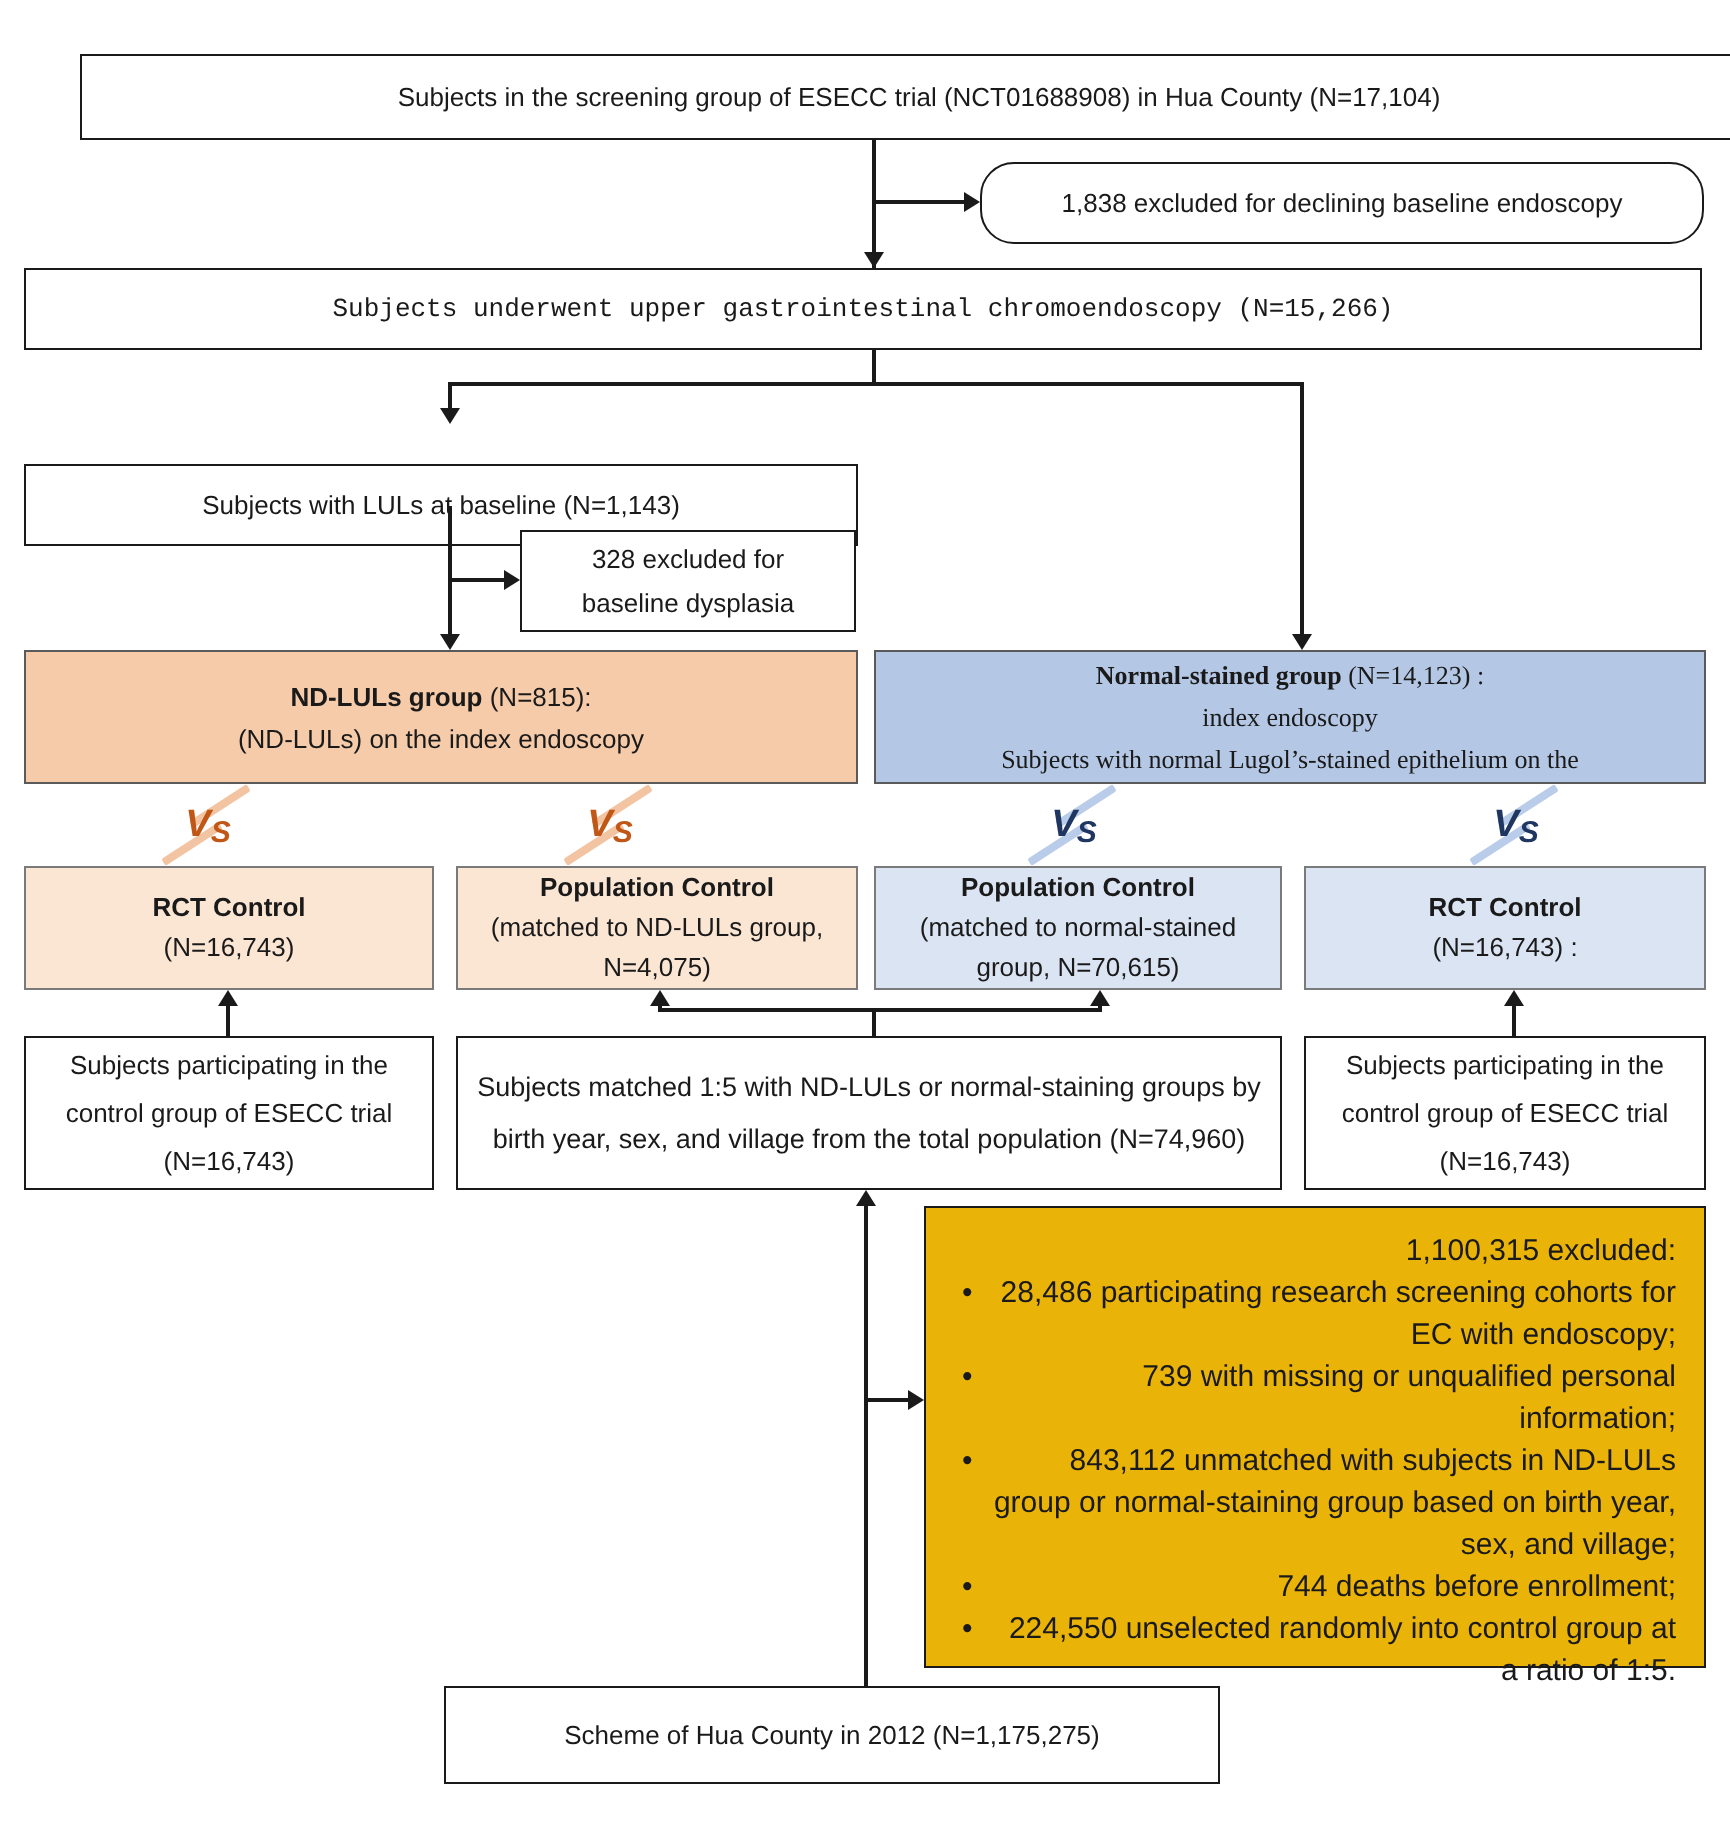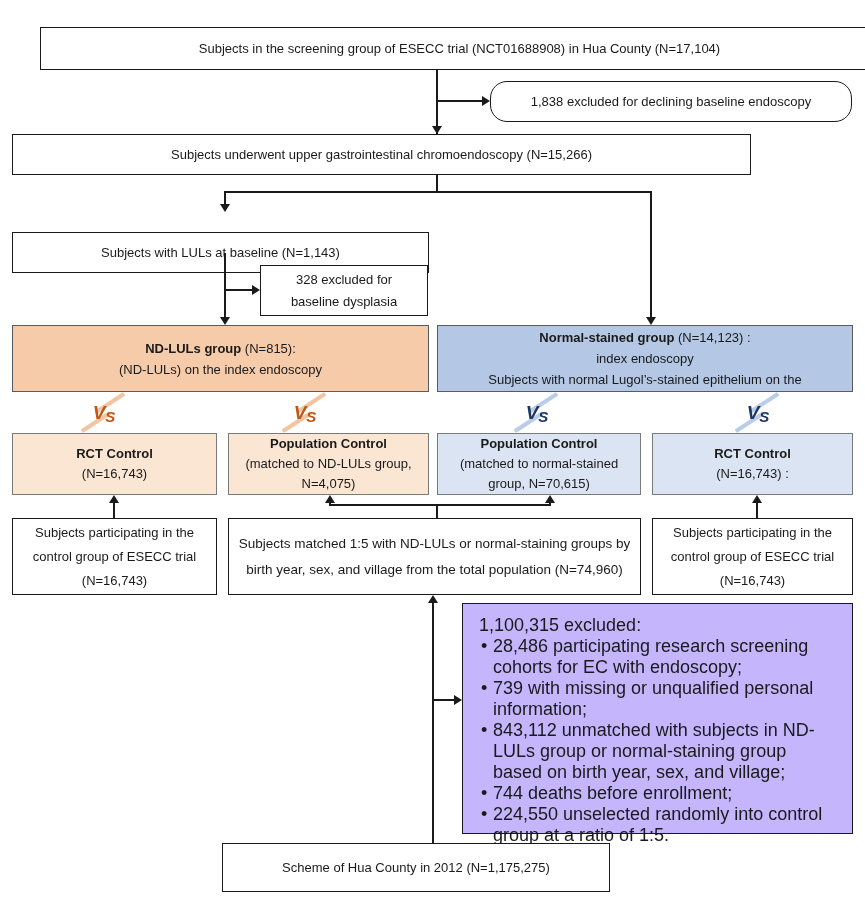--- a/index.html
+++ b/index.html
@@ -6,43 +6,43 @@
   .canvas{position:relative;width:865px;height:916px;background:#fff;
           font-family:"Liberation Sans",sans-serif;color:#1a1a1a;overflow:hidden;}
   .box{position:absolute;box-sizing:border-box;border:1.5px solid #1a1a1a;background:#fff;
        display:flex;flex-direction:column;justify-content:center;align-items:center;
        text-align:center;font-size:13px;line-height:20px;}
   .box .ln{width:100%;}
   .group-box{border:1.5px solid #5a5a5a;line-height:21px;}
   .ctrl-box{border:1.2px solid #7a7a7a;line-height:20px;}
   .fill-orange{background:#f6cbaa;align-items:flex-end;}
   .fill-orange-light{background:#fbe6d4;}
-  .fill-blue{background:#b4c7e4;}
+  .fill-blue{background:#b4c7e4;font-family:Liberation Serif, serif;}
   .fill-blue-light{background:#dbe4f2;}
   .vline,.hline{position:absolute;background:#1a1a1a;}
   .vline{width:2px;}
   .hline{height:2px;}
   .arr{position:absolute;width:0;height:0;}
   .arr-down{border-left:5px solid transparent;border-right:5px solid transparent;border-top:8px solid #1a1a1a;}
   .arr-up{border-left:5px solid transparent;border-right:5px solid transparent;border-bottom:8px solid #1a1a1a;}
   .arr-right{border-top:5px solid transparent;border-bottom:5px solid transparent;border-left:8px solid #1a1a1a;}
   .vs{position:absolute;width:48px;height:32px;}
   .vs .stripe{position:absolute;height:4px;width:34px;border-radius:1px;transform:rotate(-33deg);}
   .vs .stripe.s1{left:13px;top:4px;}
   .vs .stripe.s2{left:-1px;top:23px;}
   .vs .vs-text{position:absolute;left:0;top:0;width:100%;height:100%;display:flex;
                align-items:center;justify-content:center;font-style:italic;font-weight:bold;}
   .vs .vs-v{font-size:19px;}
   .vs .vs-s{font-size:15px;margin-top:7px;letter-spacing:0;}
   .vs-orange .stripe{background:#f3c4a1;}
   .vs-orange .vs-text{color:#c05717;}
   .vs-blue .stripe{background:#b9cce9;}
   .vs-blue .vs-text{color:#1e3660;}
-  .excl-box{position:absolute;box-sizing:border-box;border:1.5px solid #1a1a1a;background:#c4b5fd;
-            text-align:left;font-size:18px;line-height:21px;padding:11px 14px 8px 16px;}
+  .excl-box{position:absolute;box-sizing:border-box;border:1.5px solid #1a1a1a;background:#eab308;
+            text-align:right;font-size:15px;line-height:21px;padding:11px 14px 8px 16px;}
   .excl-item{padding-left:14px;position:relative;}
   .excl-item::before{content:"\2022";position:absolute;left:2px;}
   b{font-weight:bold;}
 </style>
 </head>
 <body>
 
 <div class="canvas">
 
   <div class="box" style="left:12px;top:27px;width:839px;height:43px;margin-left:28px;">
@@ -51,21 +51,21 @@
 
   <div class="vline" style="left:436px;top:70px;height:64px;"></div>
   <div class="hline" style="left:437px;top:100px;width:46px;"></div>
   <div class="arr arr-right" style="left:482px;top:96px;"></div>
   <div class="arr arr-down" style="left:432px;top:126px;"></div>
 
   <div class="box" style="left:490px;top:81px;width:362px;height:41px;border-radius:17px;">
     <div class="ln">1,838 excluded for declining baseline endoscopy</div>
   </div>
 
-  <div class="box" style="left:12px;top:134px;width:739px;height:41px;">
+  <div class="box" style="left:12px;top:134px;width:839px;height:41px;font-family:Liberation Mono, monospace;">
     <div class="ln">Subjects underwent upper gastrointestinal chromoendoscopy (N=15,266)</div>
   </div>
 
   <div class="vline" style="left:436px;top:175px;height:18px;"></div>
   <div class="hline" style="left:225px;top:191px;width:427px;"></div>
   <div class="vline" style="left:224px;top:191px;height:14px;"></div>
   <div class="arr arr-down" style="left:220px;top:204px;"></div>
   <div class="vline" style="left:650px;top:191px;height:126px;"></div>
   <div class="arr arr-down" style="left:646px;top:317px;"></div>
 

